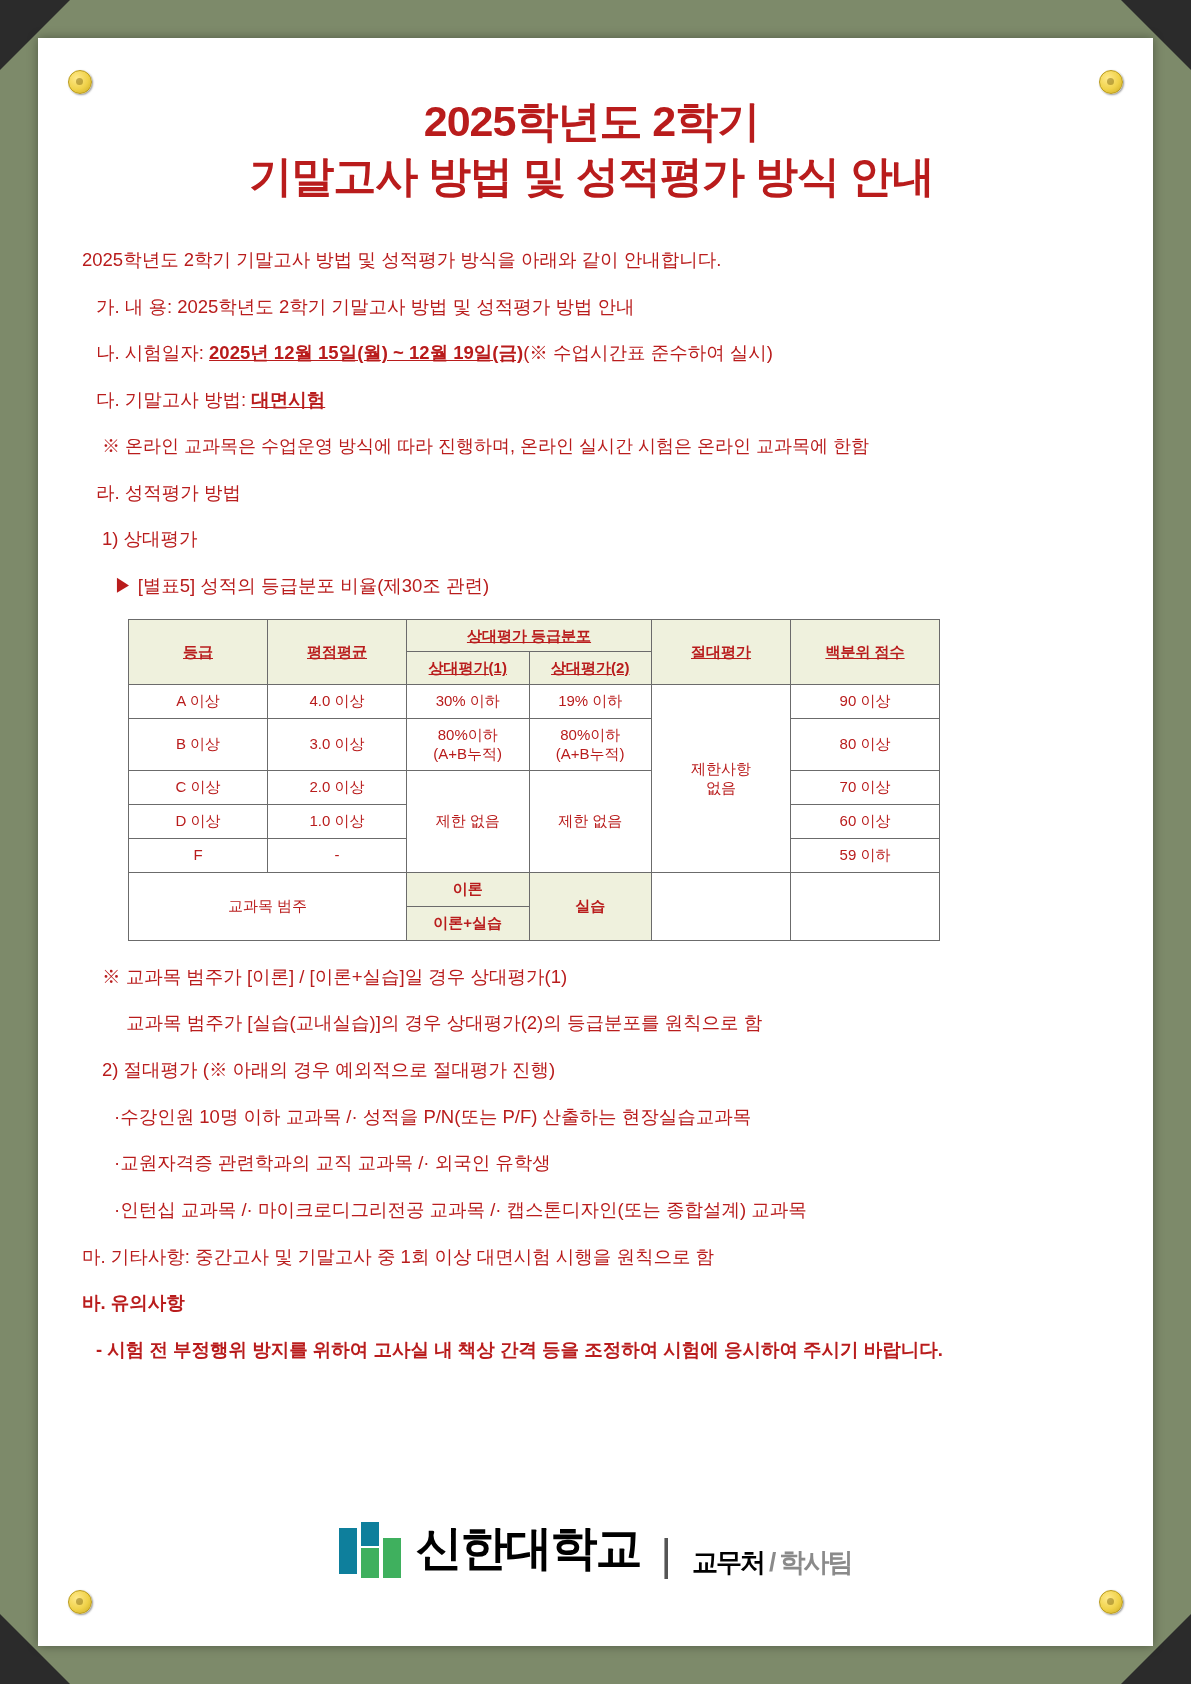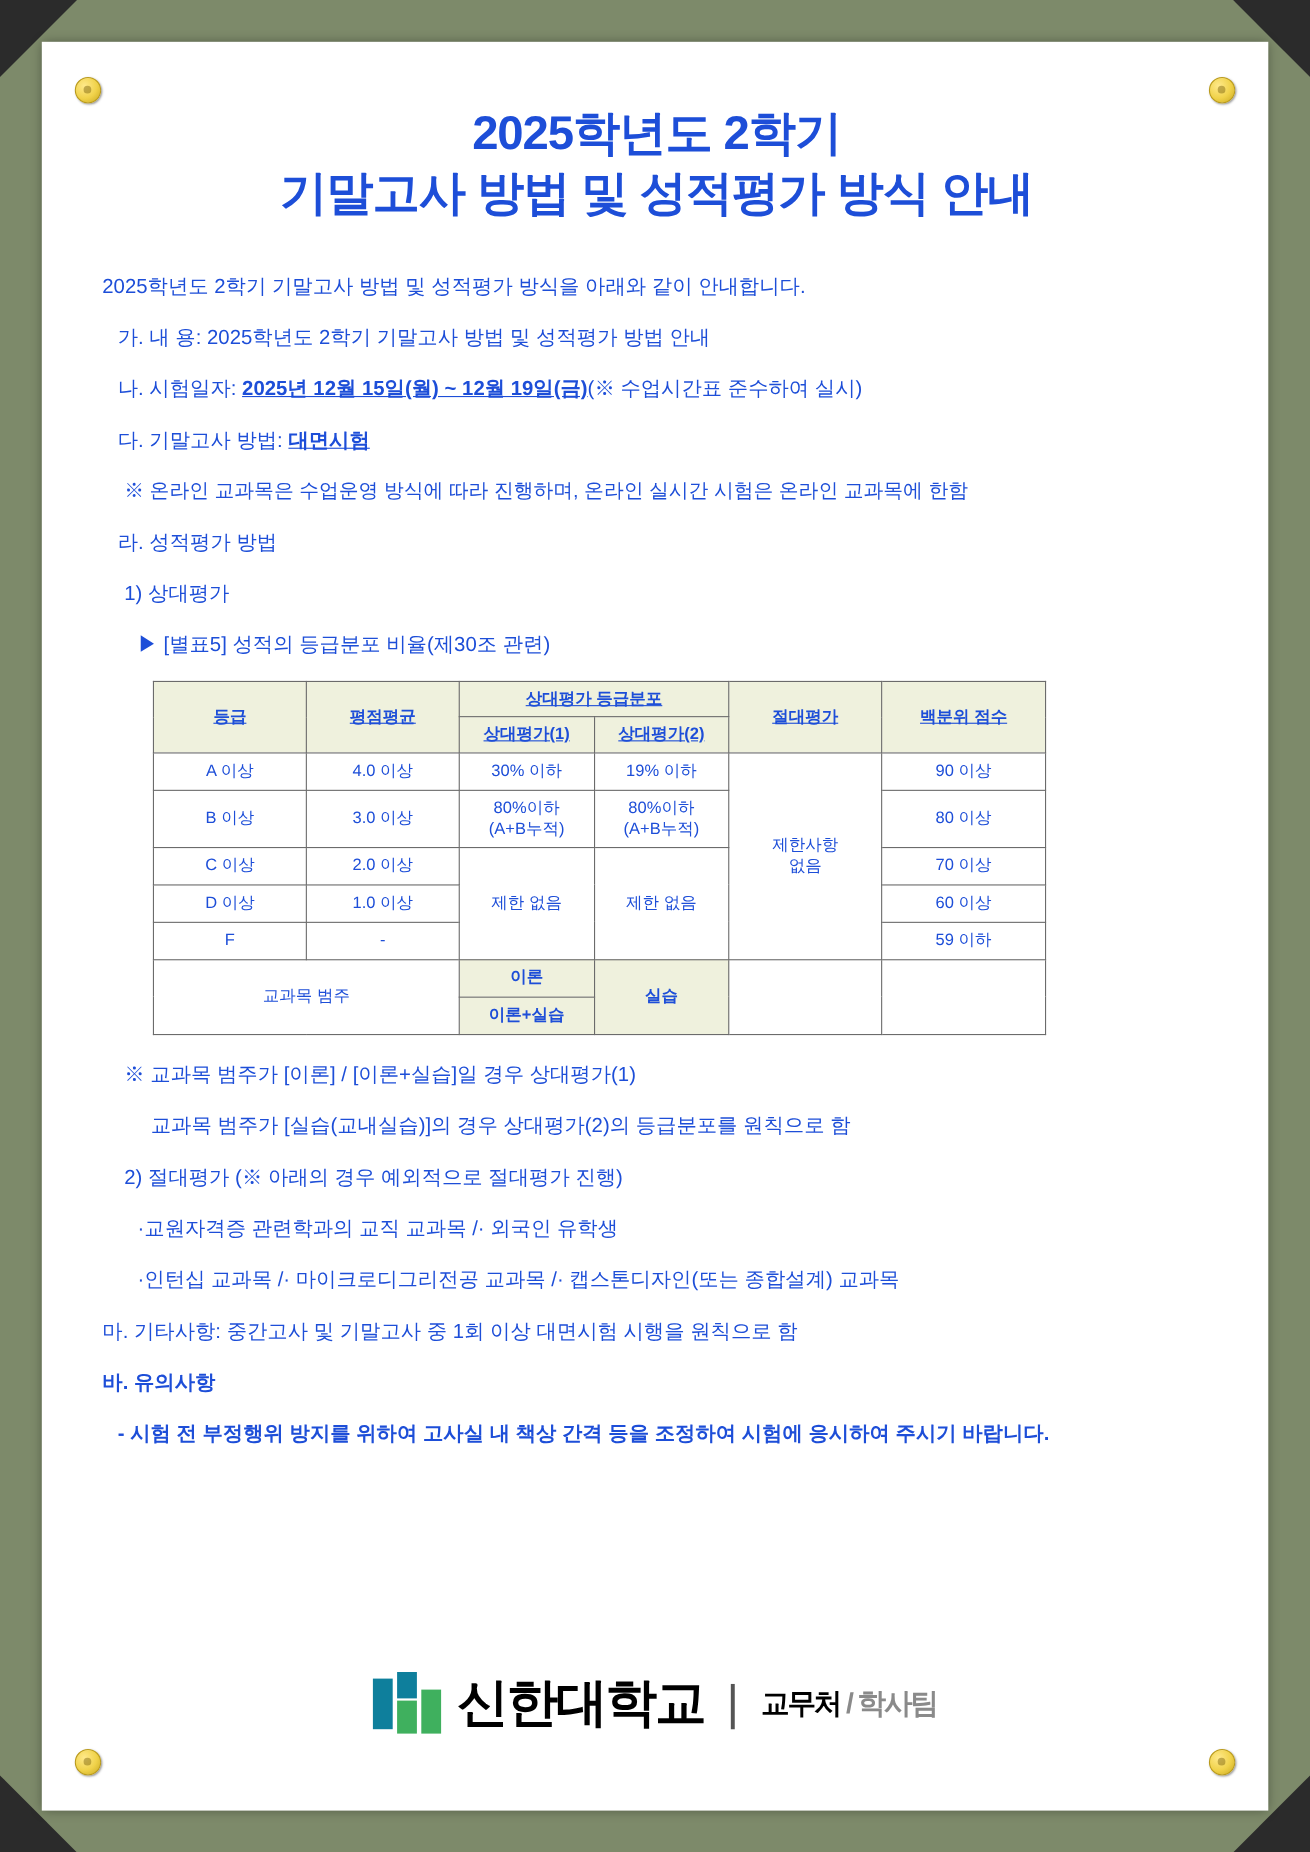--- a/index.html
+++ b/index.html
@@ -60,23 +60,23 @@
     left: 7px; top: 7px;
     width: 7px; height: 7px;
     border-radius: 50%;
     background: rgba(120,95,10,0.45);
   }
 
   .content {
     position: absolute;
     left: 0; top: 0;
     width: 1115px;
-    padding: 56px 52px 0 55px;
+    padding: 56px 52px 0 44px;
     box-sizing: border-box;
-    color: #1d4ed8;
+    color: #b91c1c;
   }
   h1.title {
     margin: 0;
     text-align: center;
     font-size: 43px;
     font-weight: bold;
     line-height: 1.28;
     letter-spacing: -1px;
   }
   h1.title .l2 { display: block; }
@@ -107,21 +107,21 @@
   table.grade td { background: #fff; }
   .row-h { height: 34px; }
   .cat-label { font-weight: bold; background: #eff1dd !important; }
 
   .footer-logo {
     position: absolute;
     left: 0;
     bottom: 66px;
     width: 1115px;
     display: flex;
-    align-items: center;
+    align-items: flex-end;
     justify-content: center;
     gap: 14px;
   }
   .logo-mark {
     position: relative;
     width: 62px;
     height: 58px;
   }
   .logo-mark .b1 { position:absolute; left:0; top:6px; width:18px; height:46px; background:#0e7f9c; }
   .logo-mark .b2 { position:absolute; left:22px; top:0; width:18px; height:24px; background:#0e7f9c; }
@@ -231,20 +231,21 @@
             <tr class="row-h">
               <td class="cat-label">이론+실습</td>
             </tr>
           </tbody>
         </table>
 
         <p class="p-line indent2" style="margin-top:22px">※ 교과목 범주가 [이론] / [이론+실습]일 경우 상대평가(1)</p>
         <p class="p-line indent4">교과목 범주가 [실습(교내실습)]의 경우 상대평가(2)의 등급분포를 원칙으로 함</p>
 
         <p class="p-line indent2">2) 절대평가 (※ 아래의 경우 예외적으로 절대평가 진행)</p>
+        <p class="p-line indent3">·수강인원 10명 이하 교과목 /· 성적을 P/N(또는 P/F) 산출하는 현장실습교과목</p>
         <p class="p-line indent3">·교원자격증 관련학과의 교직 교과목 /· 외국인 유학생</p>
         <p class="p-line indent3">·인턴십 교과목 /· 마이크로디그리전공 교과목 /· 캡스톤디자인(또는 종합설계) 교과목</p>
 
         <p class="p-line">마. 기타사항: 중간고사 및 기말고사 중 1회 이상 대면시험 시행을 원칙으로 함</p>
         <p class="p-line bold">바. 유의사항</p>
         <p class="p-line bold indent1">- 시험 전 부정행위 방지를 위하여  고사실 내 책상 간격 등을 조정하여 시험에 응시하여 주시기 바랍니다.</p>
 
       </div>
     </div>
 

